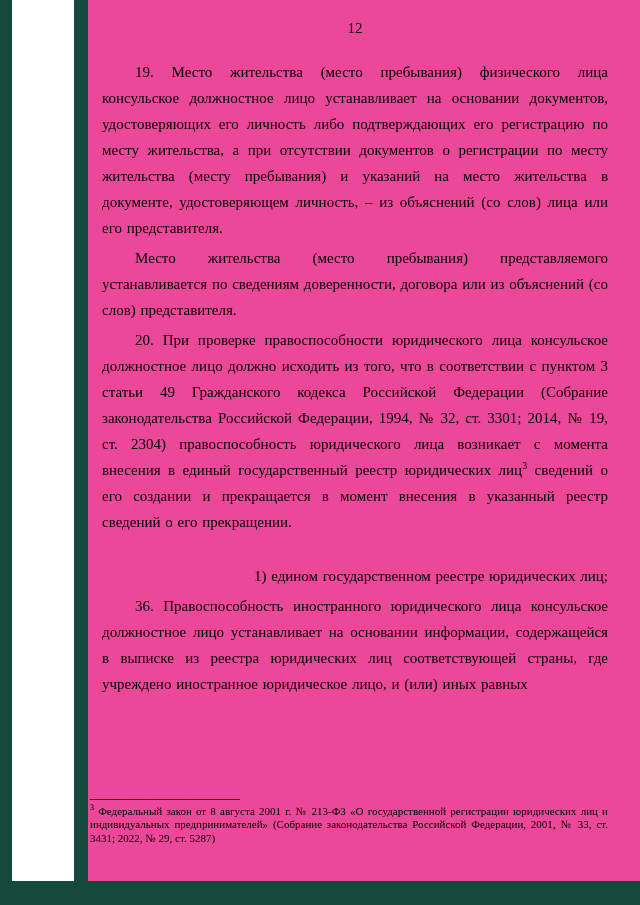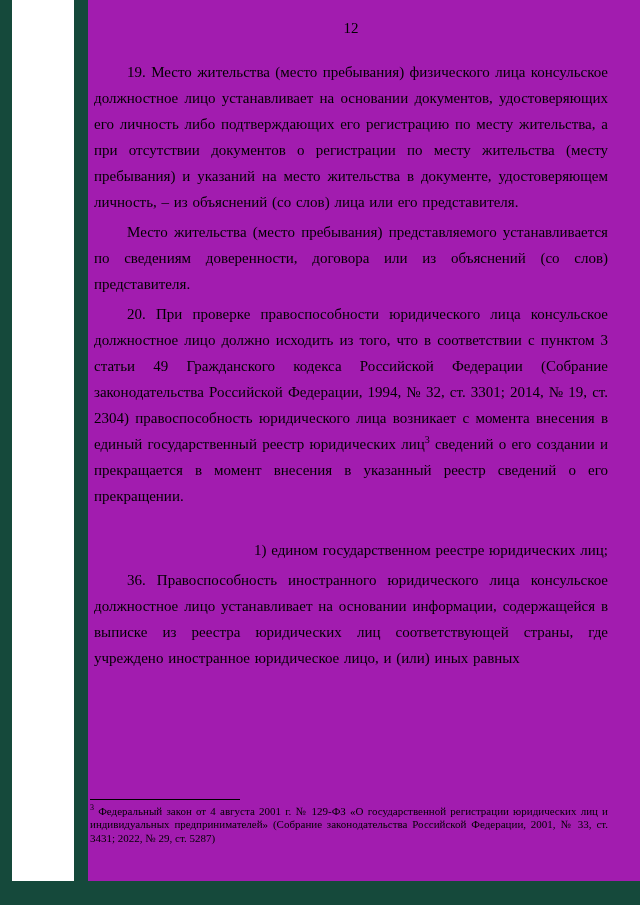--- a/index.html
+++ b/index.html
@@ -9,21 +9,21 @@
     background:#ffffff;color:#000;
     font-family:"Liberation Serif", serif;
   }
   .edge{position:absolute;background:var(--edge);}
   .edge.left-outer{left:0;top:0;width:12px;height:905px;}
   .edge.left-inner{left:74px;top:0;width:14px;height:905px;}
   .edge.bottom{left:0;bottom:0;width:640px;height:24px;}
 
   .page{
     position:absolute;left:88px;top:0;right:0;bottom:24px;
-    background:#a21caf;padding:16px 32px 0 6px;box-sizing:border-box;
+    background:#ec4899;padding:16px 32px 0 14px;box-sizing:border-box;
   }
   .page-number{
     text-align:center;font-size:15px;margin:4px 0 22px 0;
   }
   .para{
     font-size:15px;line-height:26px;margin:4px 0 0 0;
     text-align:justify;text-indent:33px;
     word-spacing:1px;
   }
   .para.first{margin-top:8px;}
@@ -60,16 +60,16 @@
   <p class="para"><span>20. При проверке правоспособности юридического лица консульское должностное лицо должно исходить из того, что в соответствии с пунктом 3 статьи 49 Гражданского кодекса Российской Федерации (Собрание законодательства Российской Федерации, 1994, № 32, ст. 3301; 2014, № 19, ст. 2304) правоспособность юридического лица возникает с момента внесения в единый государственный реестр юридических лиц</span><sup class="ref">3</sup><span> сведений о его создании и прекращается в момент внесения в указанный реестр сведений о его прекращении.</span></p>
 
 
   <p class="para single">1) едином государственном реестре юридических лиц;</p>
 
 
   <p class="para">36. Правоспособность иностранного юридического лица консульское должностное лицо устанавливает на основании информации, содержащейся в выписке из реестра юридических лиц соответствующей страны, где учреждено иностранное юридическое лицо, и (или) иных равных</p>
 
   <div class="footnote">
     <div class="footnote-rule"></div>
-    <div class="footnote-text"><sup class="ref">3</sup><span> Федеральный закон от 4 августа 2001 г. № 129-ФЗ «О государственной регистрации юридических лиц и индивидуальных предпринимателей» (Собрание законодательства Российской Федерации, 2001, № 33, ст. 3431; 2022, № 29, ст. 5287)</span></div>
+    <div class="footnote-text"><sup class="ref">3</sup><span> Федеральный закон от 8 августа 2001 г. № 213-ФЗ «О государственной регистрации юридических лиц и индивидуальных предпринимателей» (Собрание законодательства Российской Федерации, 2001, № 33, ст. 3431; 2022, № 29, ст. 5287)</span></div>
   </div>
 
 </div>
 
 </body></html>

